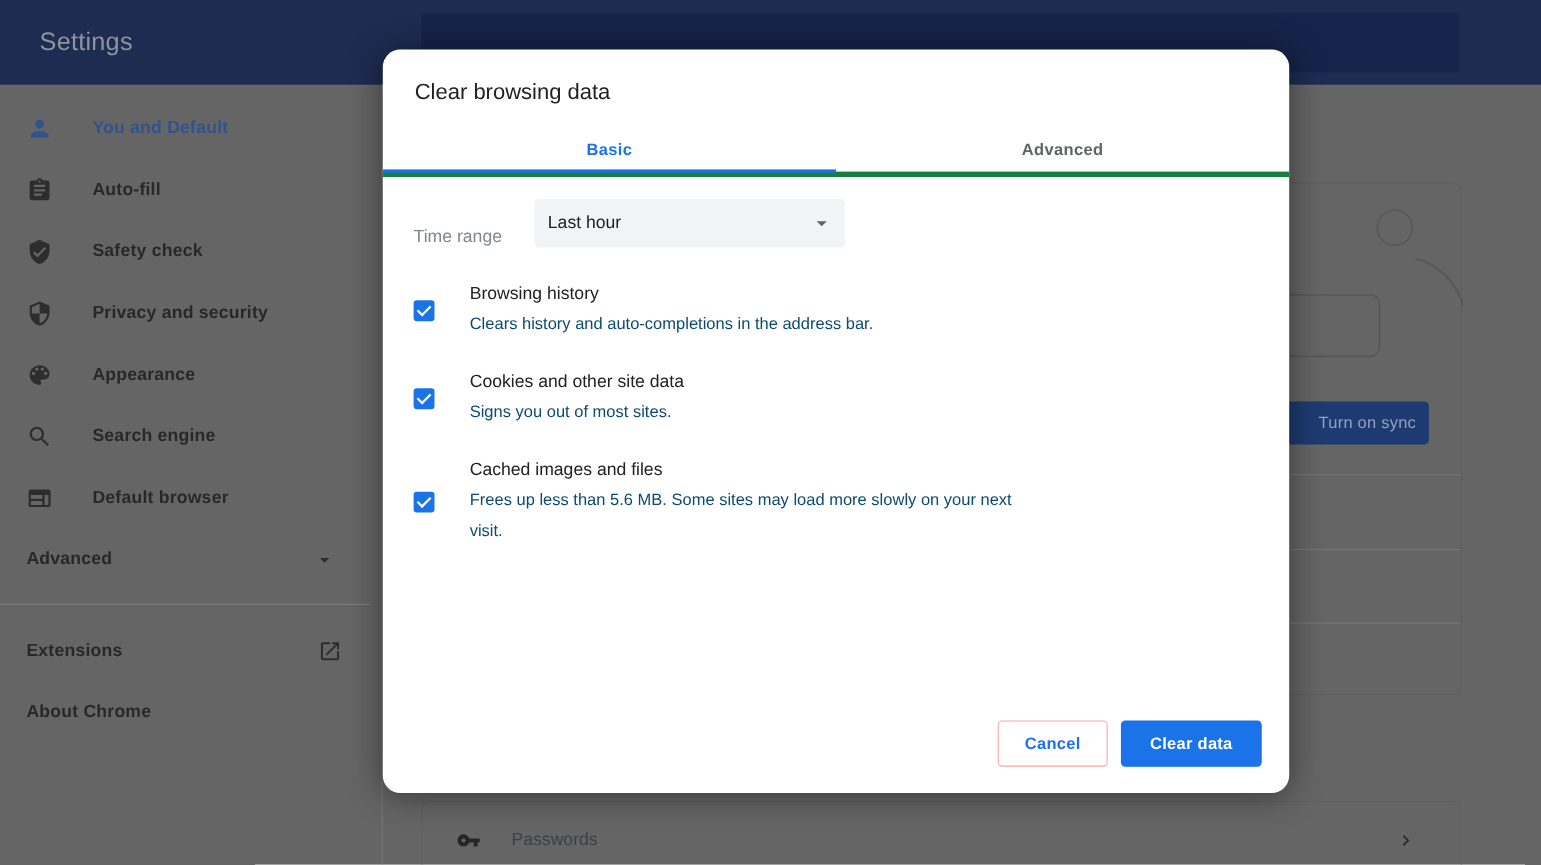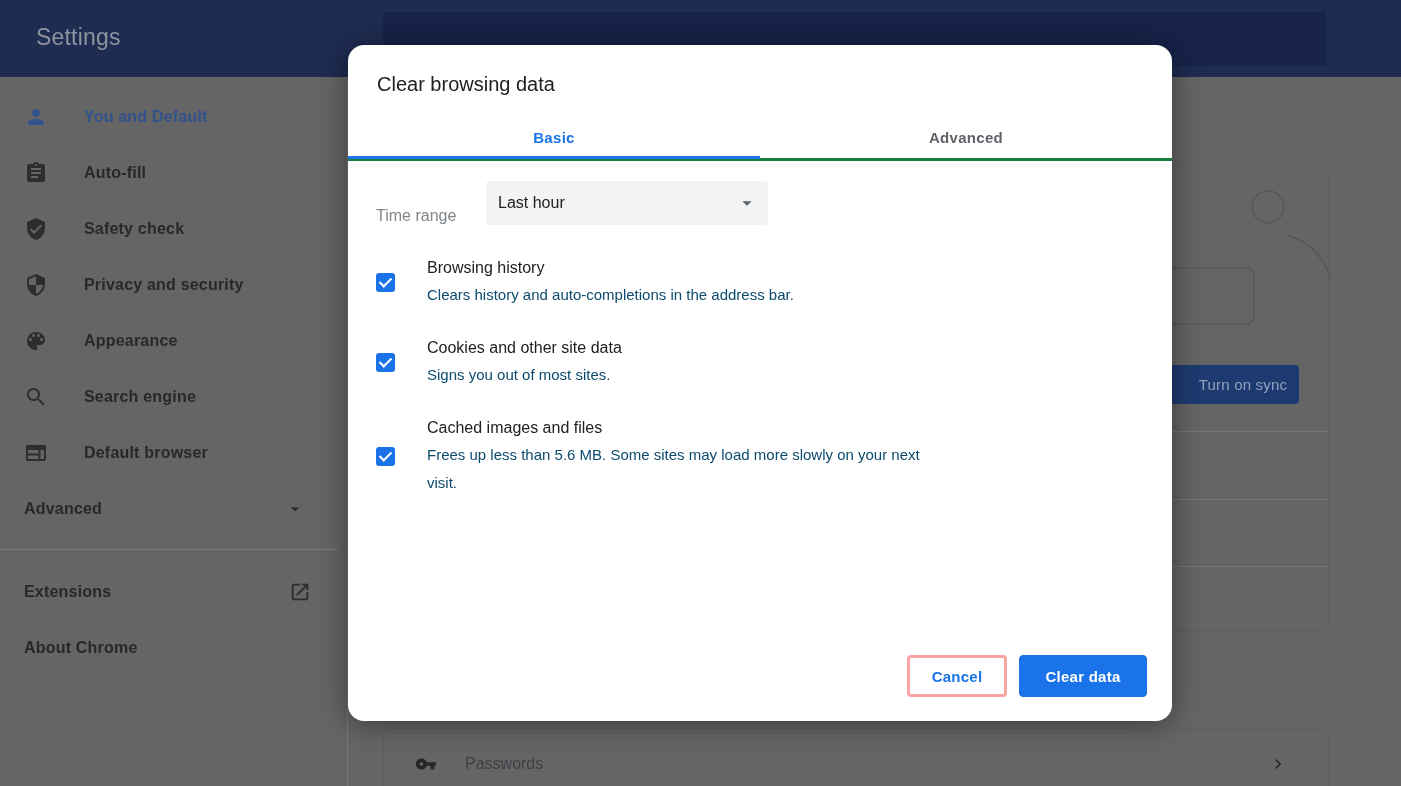--- a/index.html
+++ b/index.html
@@ -91,21 +91,21 @@
   .dialog {
     position:absolute; left:348px; top:45px; width:824px; height:676px;
     background:#ffffff; border-radius:16px; z-index:10;
     box-shadow:0 2px 30px rgba(0,0,0,.45);
   }
   .dialog-title {
     padding:27px 24px 0 29px; font-size:20px; line-height:24px; color:#202124;
   }
   .tabs {
     margin-top:21px; height:44px; display:flex;
-    border-bottom:3px solid #15803d;
+    border-bottom:5px solid #15803d;
   }
   .tab {
     flex:1; display:flex; align-items:center; justify-content:center;
     font-size:15px; font-weight:bold; letter-spacing:.3px; cursor:pointer;
     color:#5f6368; position:relative;
   }
   .tab.active { color:#1a73e8; }
   .tab.active::after {
     content:""; position:absolute; left:0; right:0; bottom:-1px; height:3px;
     background:#1a73e8;
@@ -136,21 +136,21 @@
   .dialog-footer {
     position:absolute; right:0; bottom:0; padding:0 25px 24px 0;
     display:flex; gap:12px;
   }
   .btn {
     height:42px; border-radius:4px; font-family:"Liberation Sans", sans-serif;
     font-size:15px; font-weight:bold; letter-spacing:.25px; cursor:pointer;
   }
   .btn-cancel {
     min-width:100px; padding:0 14px; background:#fff;
-    border:3px solid #fca5a5; color:#1a73e8;
+    border:1px solid #fca5a5; color:#1a73e8;
   }
   .btn-confirm {
     min-width:128px; padding:0 22px; background:#1a73e8;
     border:1px solid #1a73e8; color:#ffffff;
   }
 </style>
 </head>
 <body>
 
 <div class="header">

